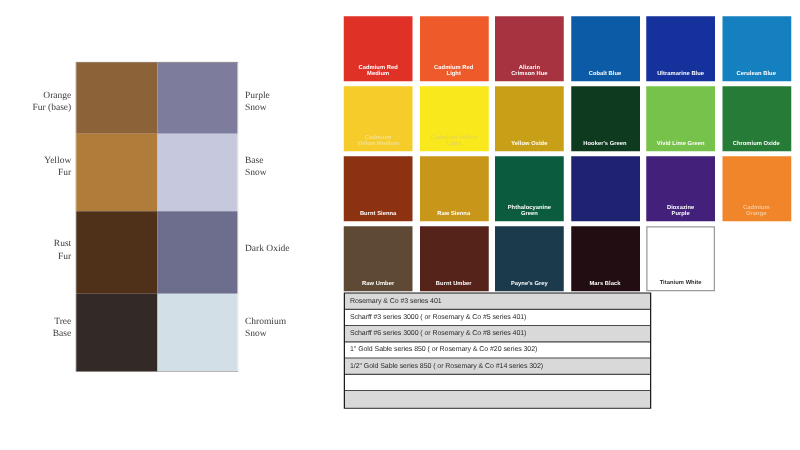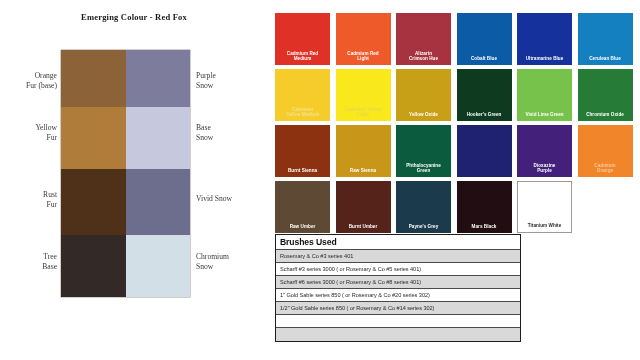--- a/index.html
+++ b/index.html
@@ -140,21 +140,20 @@
     color: #2a2a2a;
     letter-spacing: -0.05px;
     white-space: nowrap;
   }
 </style>
 </head>
 <body>
 
 <div id="left-panel">
 
-  <div id="palette-title">Emerging Colour - Red Fox</div>
 
   <div id="swatch-block">
       <div class="swatch-cell" style="background: rgb(140, 98, 57);"></div>
       <div class="swatch-cell" style="background: rgb(125, 124, 156);"></div>
       <div class="swatch-cell" style="background: rgb(176, 124, 58);"></div>
       <div class="swatch-cell" style="background: rgb(198, 200, 221);"></div>
       <div class="swatch-cell" style="background: rgb(78, 49, 24);"></div>
       <div class="swatch-cell" style="background: rgb(109, 110, 142);"></div>
       <div class="swatch-cell" style="background: rgb(51, 42, 39);"></div>
       <div class="swatch-cell" style="background: rgb(210, 223, 231);"></div>
@@ -179,21 +178,21 @@
 
   <div class="snow-label" id="label-purple-snow">
     <div>Purple</div>
     <div>Snow</div>
   </div>
   <div class="snow-label" id="label-base-snow">
     <div>Base</div>
     <div>Snow</div>
   </div>
   <div class="snow-label" id="label-dark-snow">
-    <div>Vivid Snow</div>
+    <div>Dark Oxide</div>
     <div></div>
   </div>
   <div class="snow-label" id="label-highlight-snow">
     <div>Chromium</div>
     <div>Snow</div>
   </div>
 </div>
 
 <div id="paint-grid">
     <div class="paint-swatch" style="background: rgb(224, 49, 39);">
@@ -313,23 +312,20 @@
       </div>
     </div>
     <div class="paint-swatch outlined" style="background: rgb(255, 255, 255);">
       <div class="paint-name" style="color: rgb(42, 42, 42);">
         <div>Titanium White</div>
       </div>
     </div>
   </div>
 
 <div id="brushes-table">
-  <div class="brush-row header">
-    <span id="brushes-header-text">Brushes Used</span>
-  </div>
 <div class="brush-row shaded">
       <span class="brush-text">Rosemary &amp; Co #3 series 401</span>
     </div>
     <div class="brush-row">
       <span class="brush-text">Scharff #3 series 3000 ( or Rosemary &amp; Co #5 series 401)</span>
     </div>
     <div class="brush-row shaded">
       <span class="brush-text">Scharff #6 series 3000 ( or Rosemary &amp; Co #8 series 401)</span>
     </div>
     <div class="brush-row">

